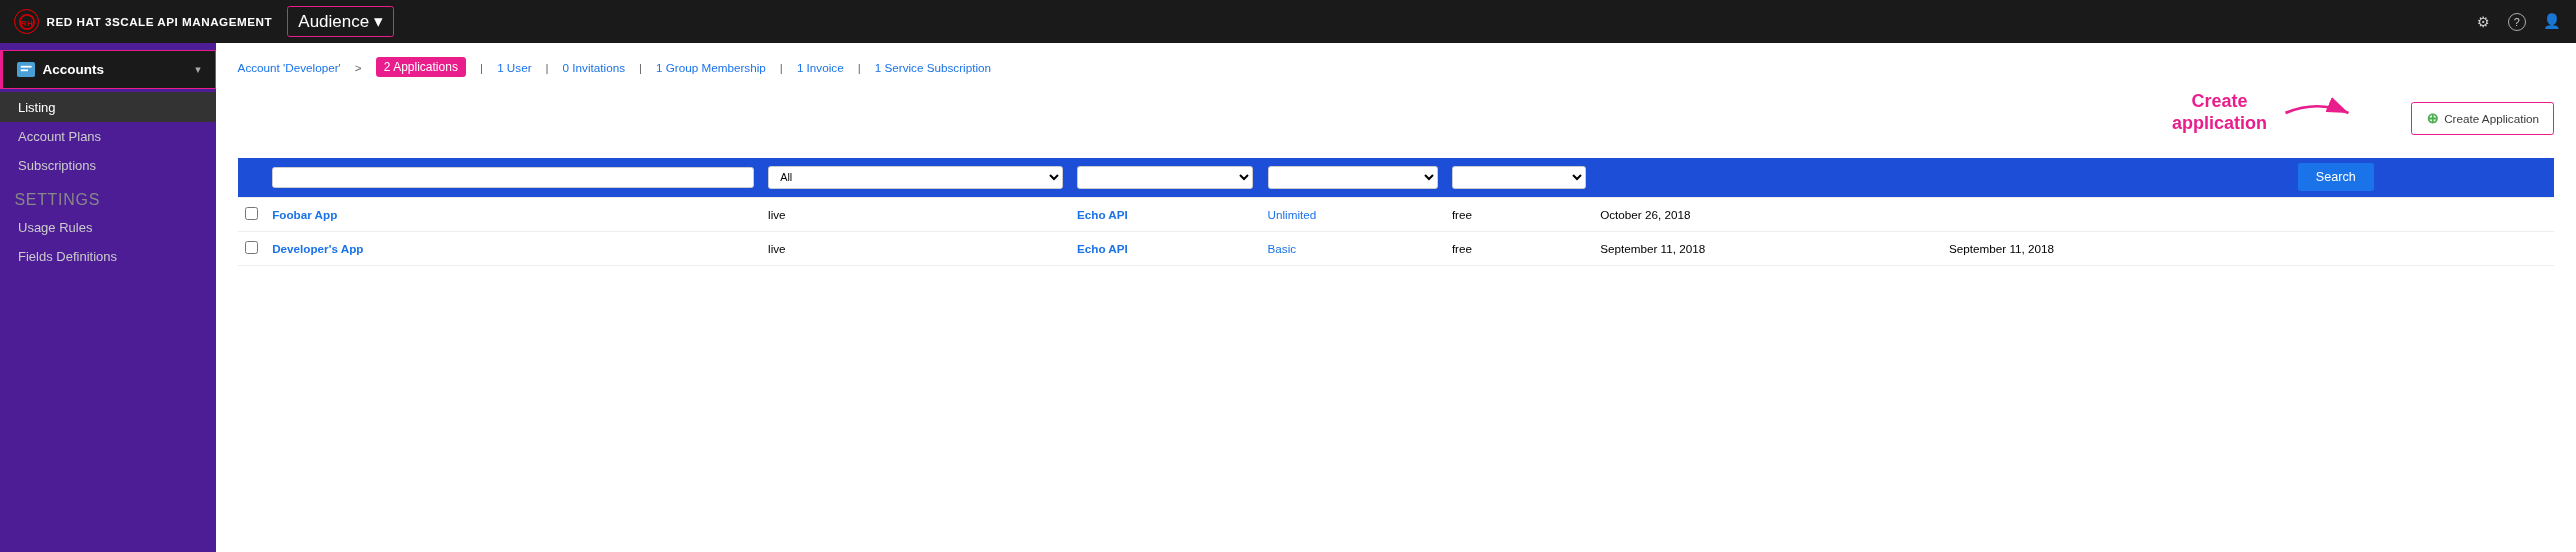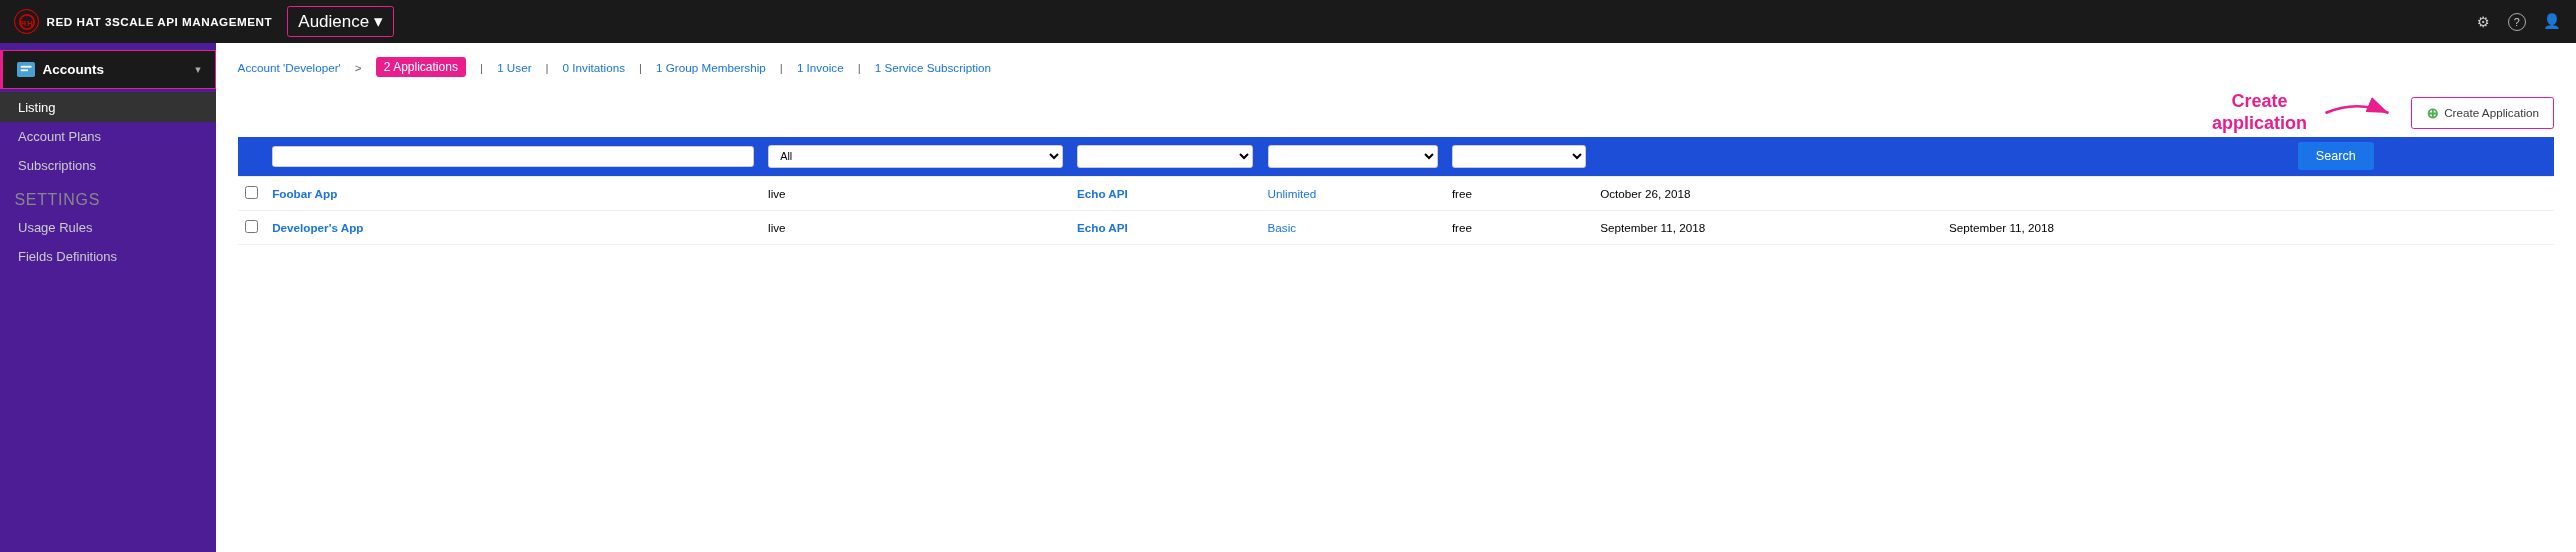--- a/index.html
+++ b/index.html
@@ -318,21 +318,21 @@
       <span class="breadcrumb-sep">|</span>
       <a class="breadcrumb-link">0 Invitations</a>
       <span class="breadcrumb-sep">|</span>
       <a class="breadcrumb-link">1 Group Membership</a>
       <span class="breadcrumb-sep">|</span>
       <a class="breadcrumb-link">1 Invoice</a>
       <span class="breadcrumb-sep">|</span>
       <a class="breadcrumb-link">1 Service Subscription</a>
     </div>
 
-    <div style="display:flex; align-items:center; justify-content:flex-end; margin-bottom:2px; position:relative;">
+    <div style="display:flex; align-items:flex-end; justify-content:flex-end; margin-bottom:23px; position:relative;gap:40px;">
 
       <div style="display:flex; align-items:center; gap:14.4px; margin-right:18px;">
         <div class="annotation-text">
           <span>Create</span><br>
           <span>application</span>
         </div>
 
         <svg width="72" height="36" viewBox="0 0 80 40">
           <defs>
             <marker id="arrowhead" markerWidth="8" markerHeight="6" refX="8" refY="3" orient="auto">

